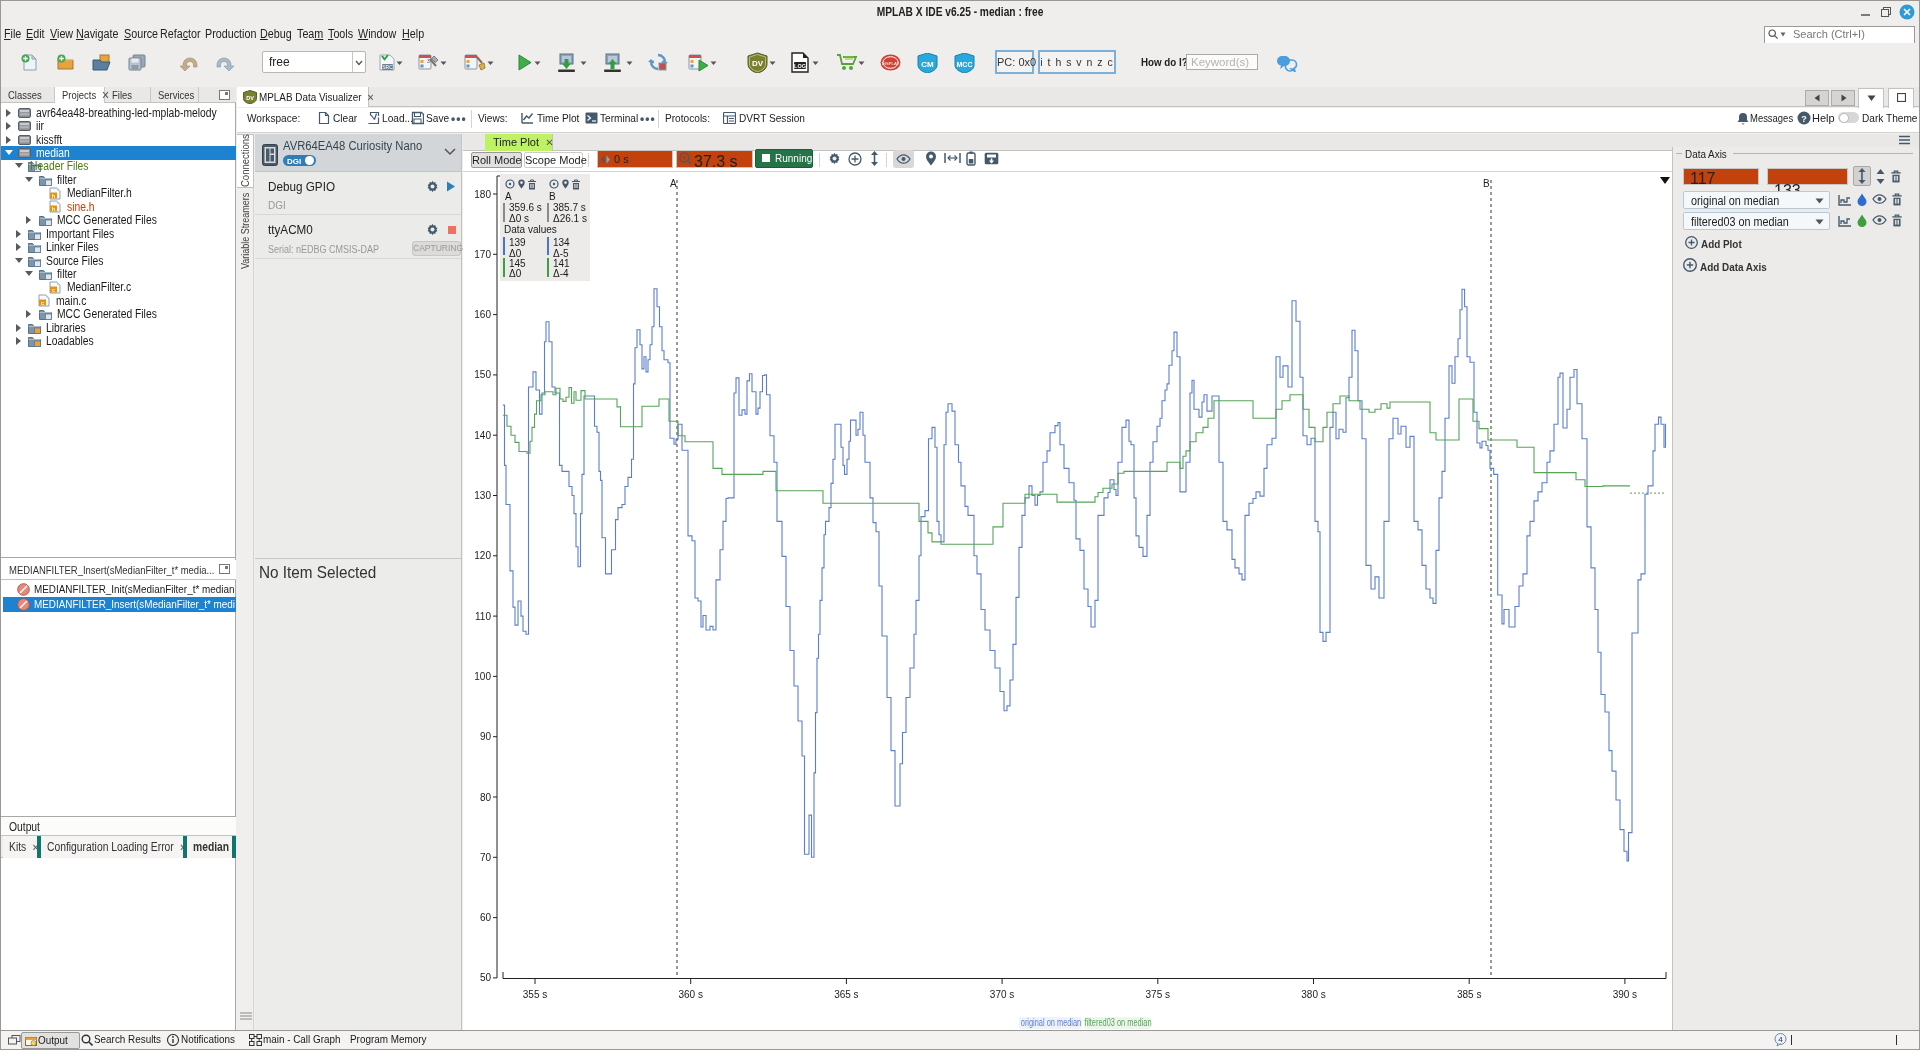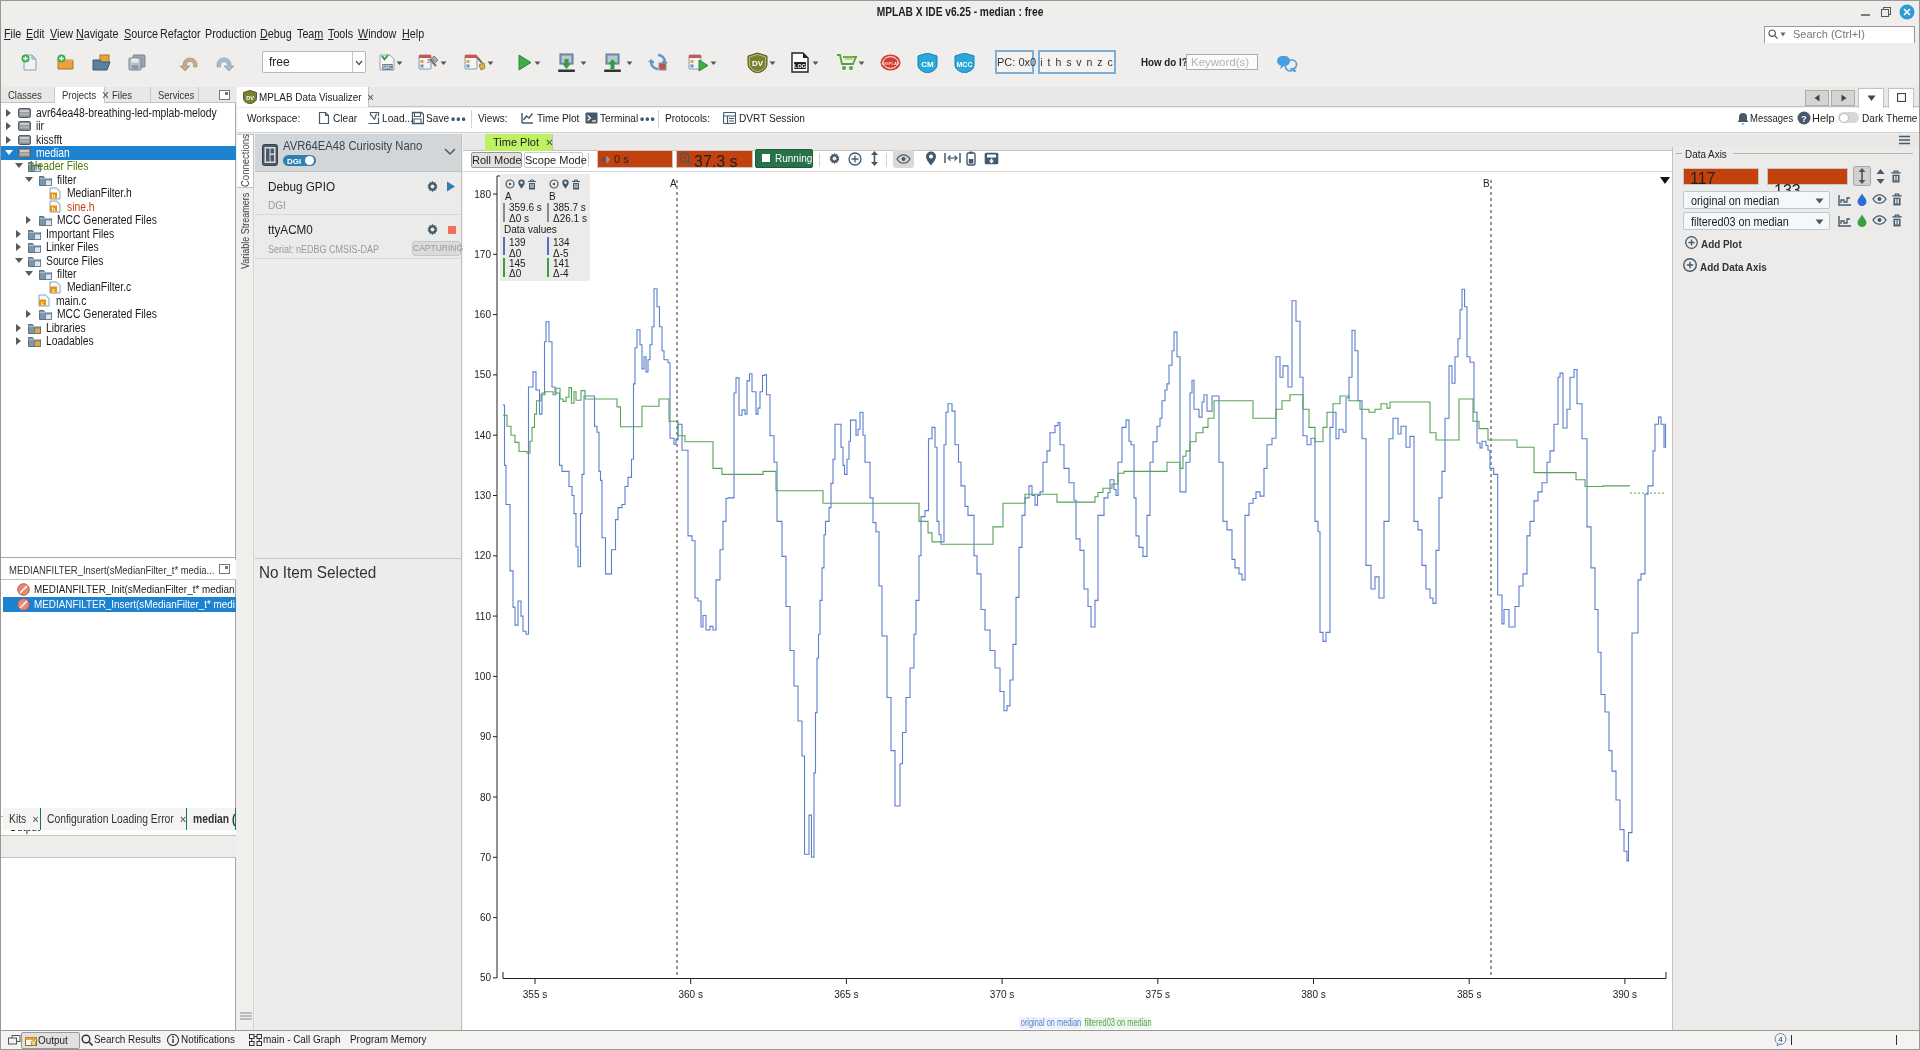--- a/index.html
+++ b/index.html
@@ -19,21 +19,21 @@
 .ltab.act{background:#fff}
 .trow{position:absolute;height:14px;line-height:13px;white-space:nowrap;font-size:12px}
 .tsel{position:absolute;left:0px;width:236px;height:14px;background:#1d83d1}
 .arrow-r{position:absolute;width:0;height:0;border-left:5px solid #5a5a5a;border-top:4px solid transparent;border-bottom:4px solid transparent}
 .arrow-d{position:absolute;width:0;height:0;border-top:5px solid #5a5a5a;border-left:4px solid transparent;border-right:4px solid transparent}
 .arrow-d.white{border-top-color:#fff}
 .navtab{left:0;top:560px;width:236px;height:20px;background:#fff;border-bottom:1px solid #c4c2bf;font-size:11px;color:#333;white-space:nowrap;overflow:hidden}
 .navrow{position:absolute;height:15px;line-height:15px;font-size:11.5px;white-space:nowrap;overflow:hidden;width:233px}
 .outhead{left:0;top:816px;width:236px;height:19px;background:#fcfcfb;border-top:1px solid #aaa8a5;font-size:12px;color:#222;padding:3px 0 0 9px}
 .outtabs{left:0;top:835px;width:236px;height:23px;background:#eeedec;border-top:1px solid #c4c2bf;border-bottom:1px solid #c4c2bf}
-.outtab{position:absolute;top:808px;white-space:nowrap;height:22px;font-size:12px;color:#333;padding:4px 6px 0 6px;border-right:1px solid #0f766e;white-space:nowrap;overflow:hidden}
+.outtab{position:absolute;top:836px;white-space:nowrap;height:22px;font-size:12px;color:#333;padding:4px 6px 0 6px;border-right:4px solid #0f766e;white-space:nowrap;overflow:hidden}
 .statusbar{left:0;top:1030px;width:1920px;height:20px;background:#f4f3f2;font-size:12px;color:#1a1a1a}
 .sbitem{font-size:11.5px}
 .sbitem{position:absolute;top:1033px;white-space:nowrap}
 .edittabs{left:237px;top:87px;width:1683px;height:20px;background:#e9e8e6;border-bottom:1px solid #c4c2bf}
 .wstoolbar{left:237px;top:108px;width:1683px;height:25px;background:#fff;border-bottom:1px solid #d5d3d0}
 .vstrip{left:237px;top:134px;width:17px;height:896px;background:#f0efee;border-right:1px solid #d5d3d0}
 .connpanel{left:255px;top:134px;width:207px;height:896px;background:#ececeb;border-right:1px solid #c4c2bf}
 .plotpanel{left:463px;top:134px;width:1209px;height:896px;background:#fff}
 .field{position:absolute;background:#c2410c;border:1px solid #c9c7c4;font-size:16px;color:#222}
 .sel{position:absolute;background:#f4f8fb;border:1px solid #b9c9d6;border-radius:2px;font-size:12px;color:#222}

